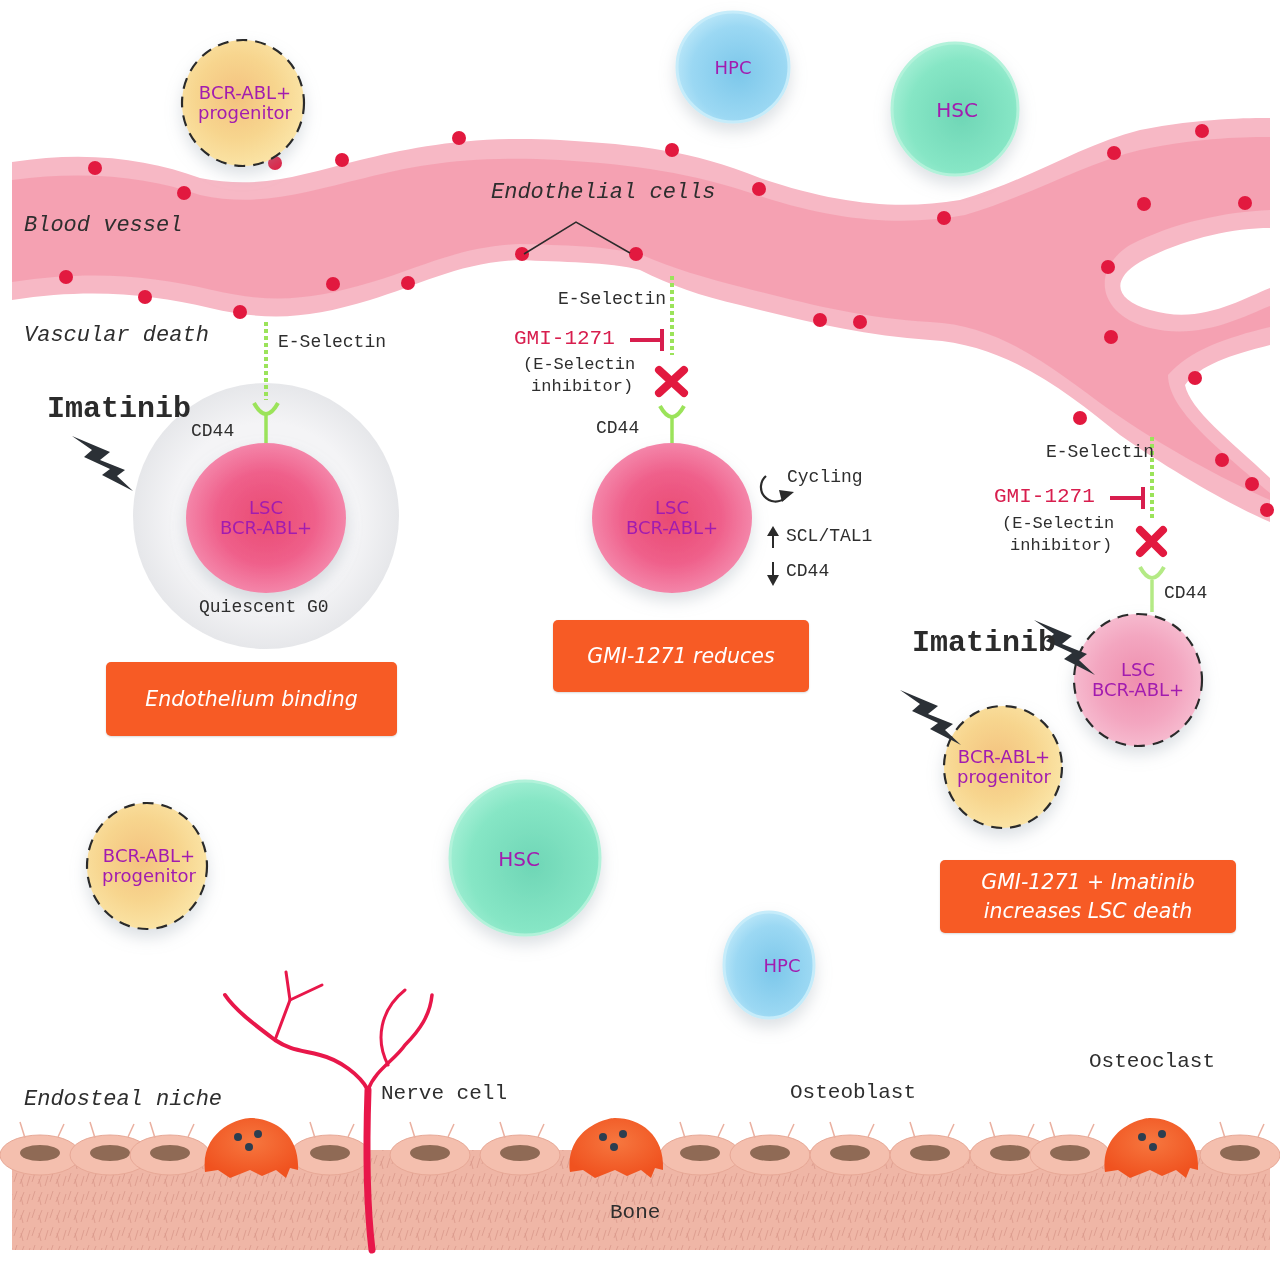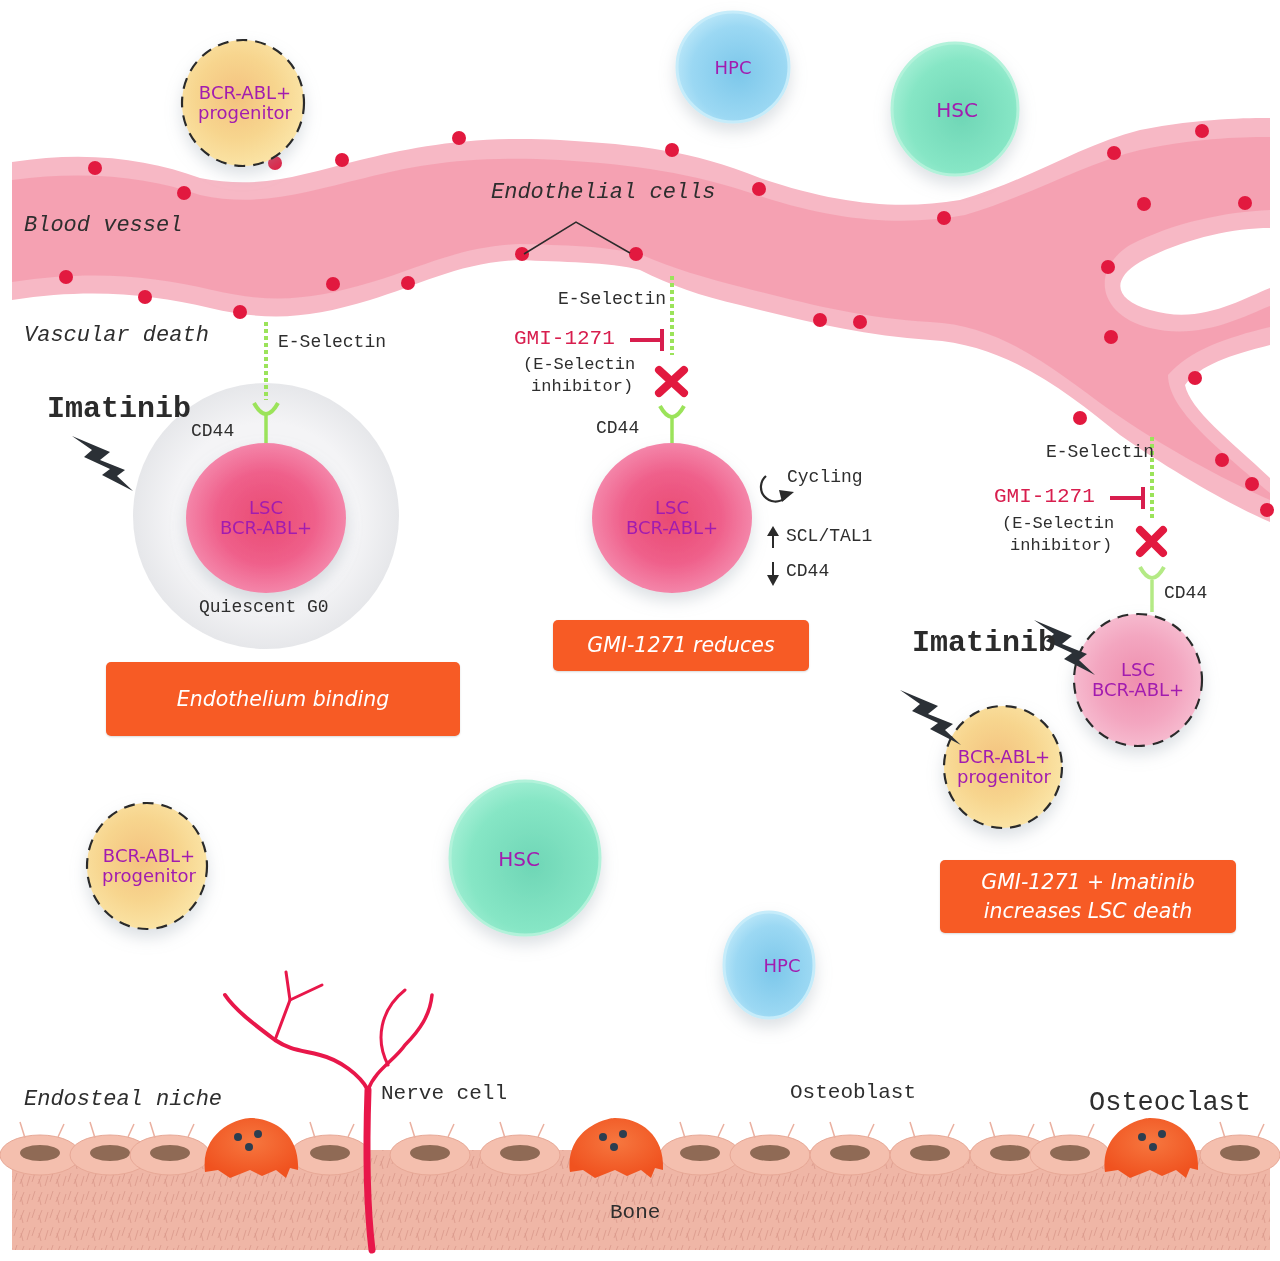--- a/index.html
+++ b/index.html
@@ -294,39 +294,39 @@
 <div class="cell-text" style="left:782px;top:966px">HPC</div>
 
 <div class="lbl small" style="left:278px;top:332px">E-Selectin</div>
 <div class="lbl small" style="left:191px;top:421px">CD44</div>
 <div class="lbl drug" style="left:23px;top:392px">Imatinib</div>
 <div class="cell-text" style="left:266px;top:518px">
   <div>LSC</div>
   <div>BCR-ABL+</div>
 </div>
 <div class="lbl small" style="left:199px;top:597px">Quiescent G0</div>
-<div class="box" style="left:106px;top:662px;width:354px;height:74px">
+<div class="box" style="left:106px;top:662px;width:291px;height:74px">
   <span>Endothelium binding</span>
 </div>
 
 <div class="lbl small" style="left:558px;top:289px">E-Selectin</div>
 <div class="lbl inh" style="left:514px;top:327px">GMI-1271</div>
 <div class="lbl" style="left:523px;top:354px;font-size:17px;text-align:center;line-height:1.3">
   <div>(E-Selectin</div>
   <div style="padding-left:6px">inhibitor)</div>
 </div>
 <div class="lbl small" style="left:596px;top:418px">CD44</div>
 <div class="cell-text" style="left:672px;top:518px">
   <div>LSC</div>
   <div>BCR-ABL+</div>
 </div>
 <div class="lbl small" style="left:787px;top:467px">Cycling</div>
 <div class="lbl small" style="left:786px;top:526px">SCL/TAL1</div>
 <div class="lbl small" style="left:786px;top:561px">CD44</div>
-<div class="box" style="left:553px;top:620px;width:256px;height:51px">
+<div class="box" style="left:553px;top:620px;width:256px;height:72px">
   <span>GMI-1271 reduces</span>
 </div>
 
 <div class="lbl small" style="left:1046px;top:442px">E-Selectin</div>
 <div class="lbl inh" style="left:994px;top:485px">GMI-1271</div>
 <div class="lbl" style="left:1002px;top:513px;font-size:17px;line-height:1.3;text-align:center">
   <div>(E-Selectin</div>
   <div style="padding-left:6px">inhibitor)</div>
 </div>
 <div class="lbl small" style="left:1164px;top:583px">CD44</div>
@@ -339,16 +339,16 @@
   <div>BCR-ABL+</div>
   <div>progenitor</div>
 </div>
 <div class="box" style="left:940px;top:860px;width:296px;height:73px">
   <span>GMI-1271 + Imatinib</span>
   <span>increases LSC death</span>
 </div>
 
 <div class="lbl mid" style="left:381px;top:1082px;font-size:21px">Nerve cell</div>
 <div class="lbl mid" style="left:790px;top:1081px;font-size:21px">Osteoblast</div>
-<div class="lbl mid" style="left:1089px;top:1088px;font-size:27px">Osteoclast</div>
+<div class="lbl mid" style="left:1089px;top:1050px;font-size:21px">Osteoclast</div>
 <div class="lbl mid" style="left:610px;top:1201px;font-size:21px">Bone</div>
 
 </div>
 
 </body></html>

